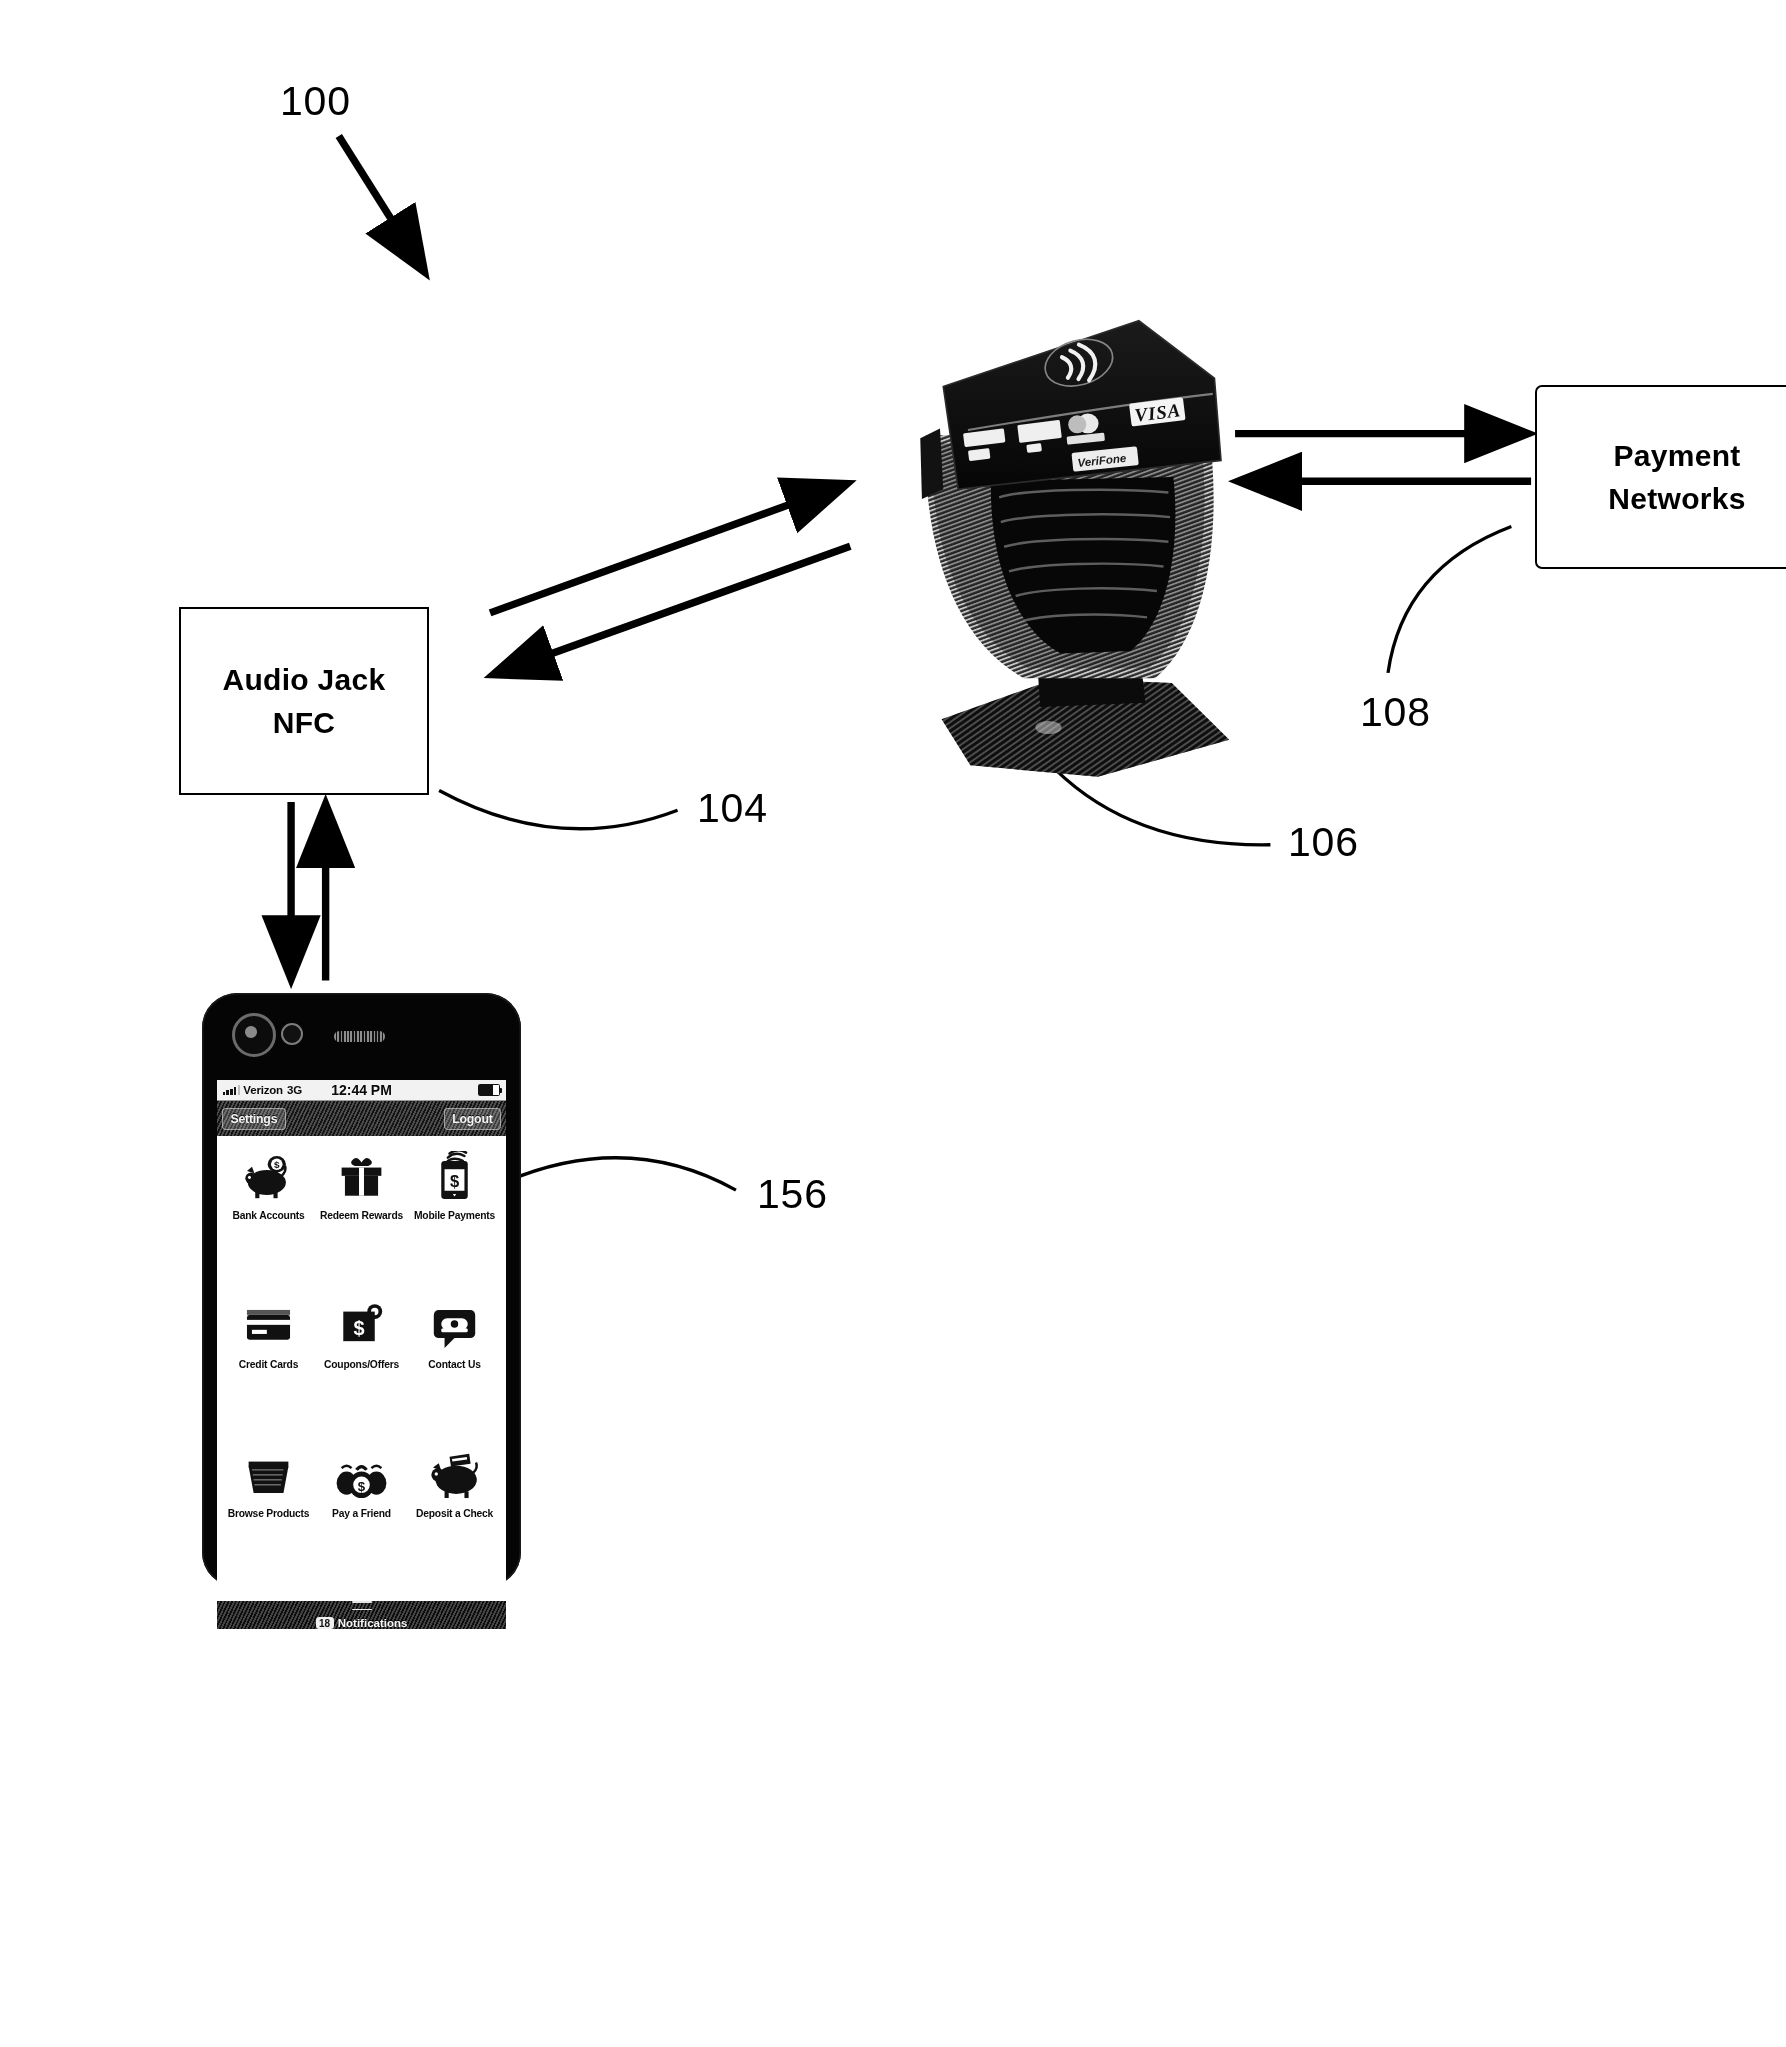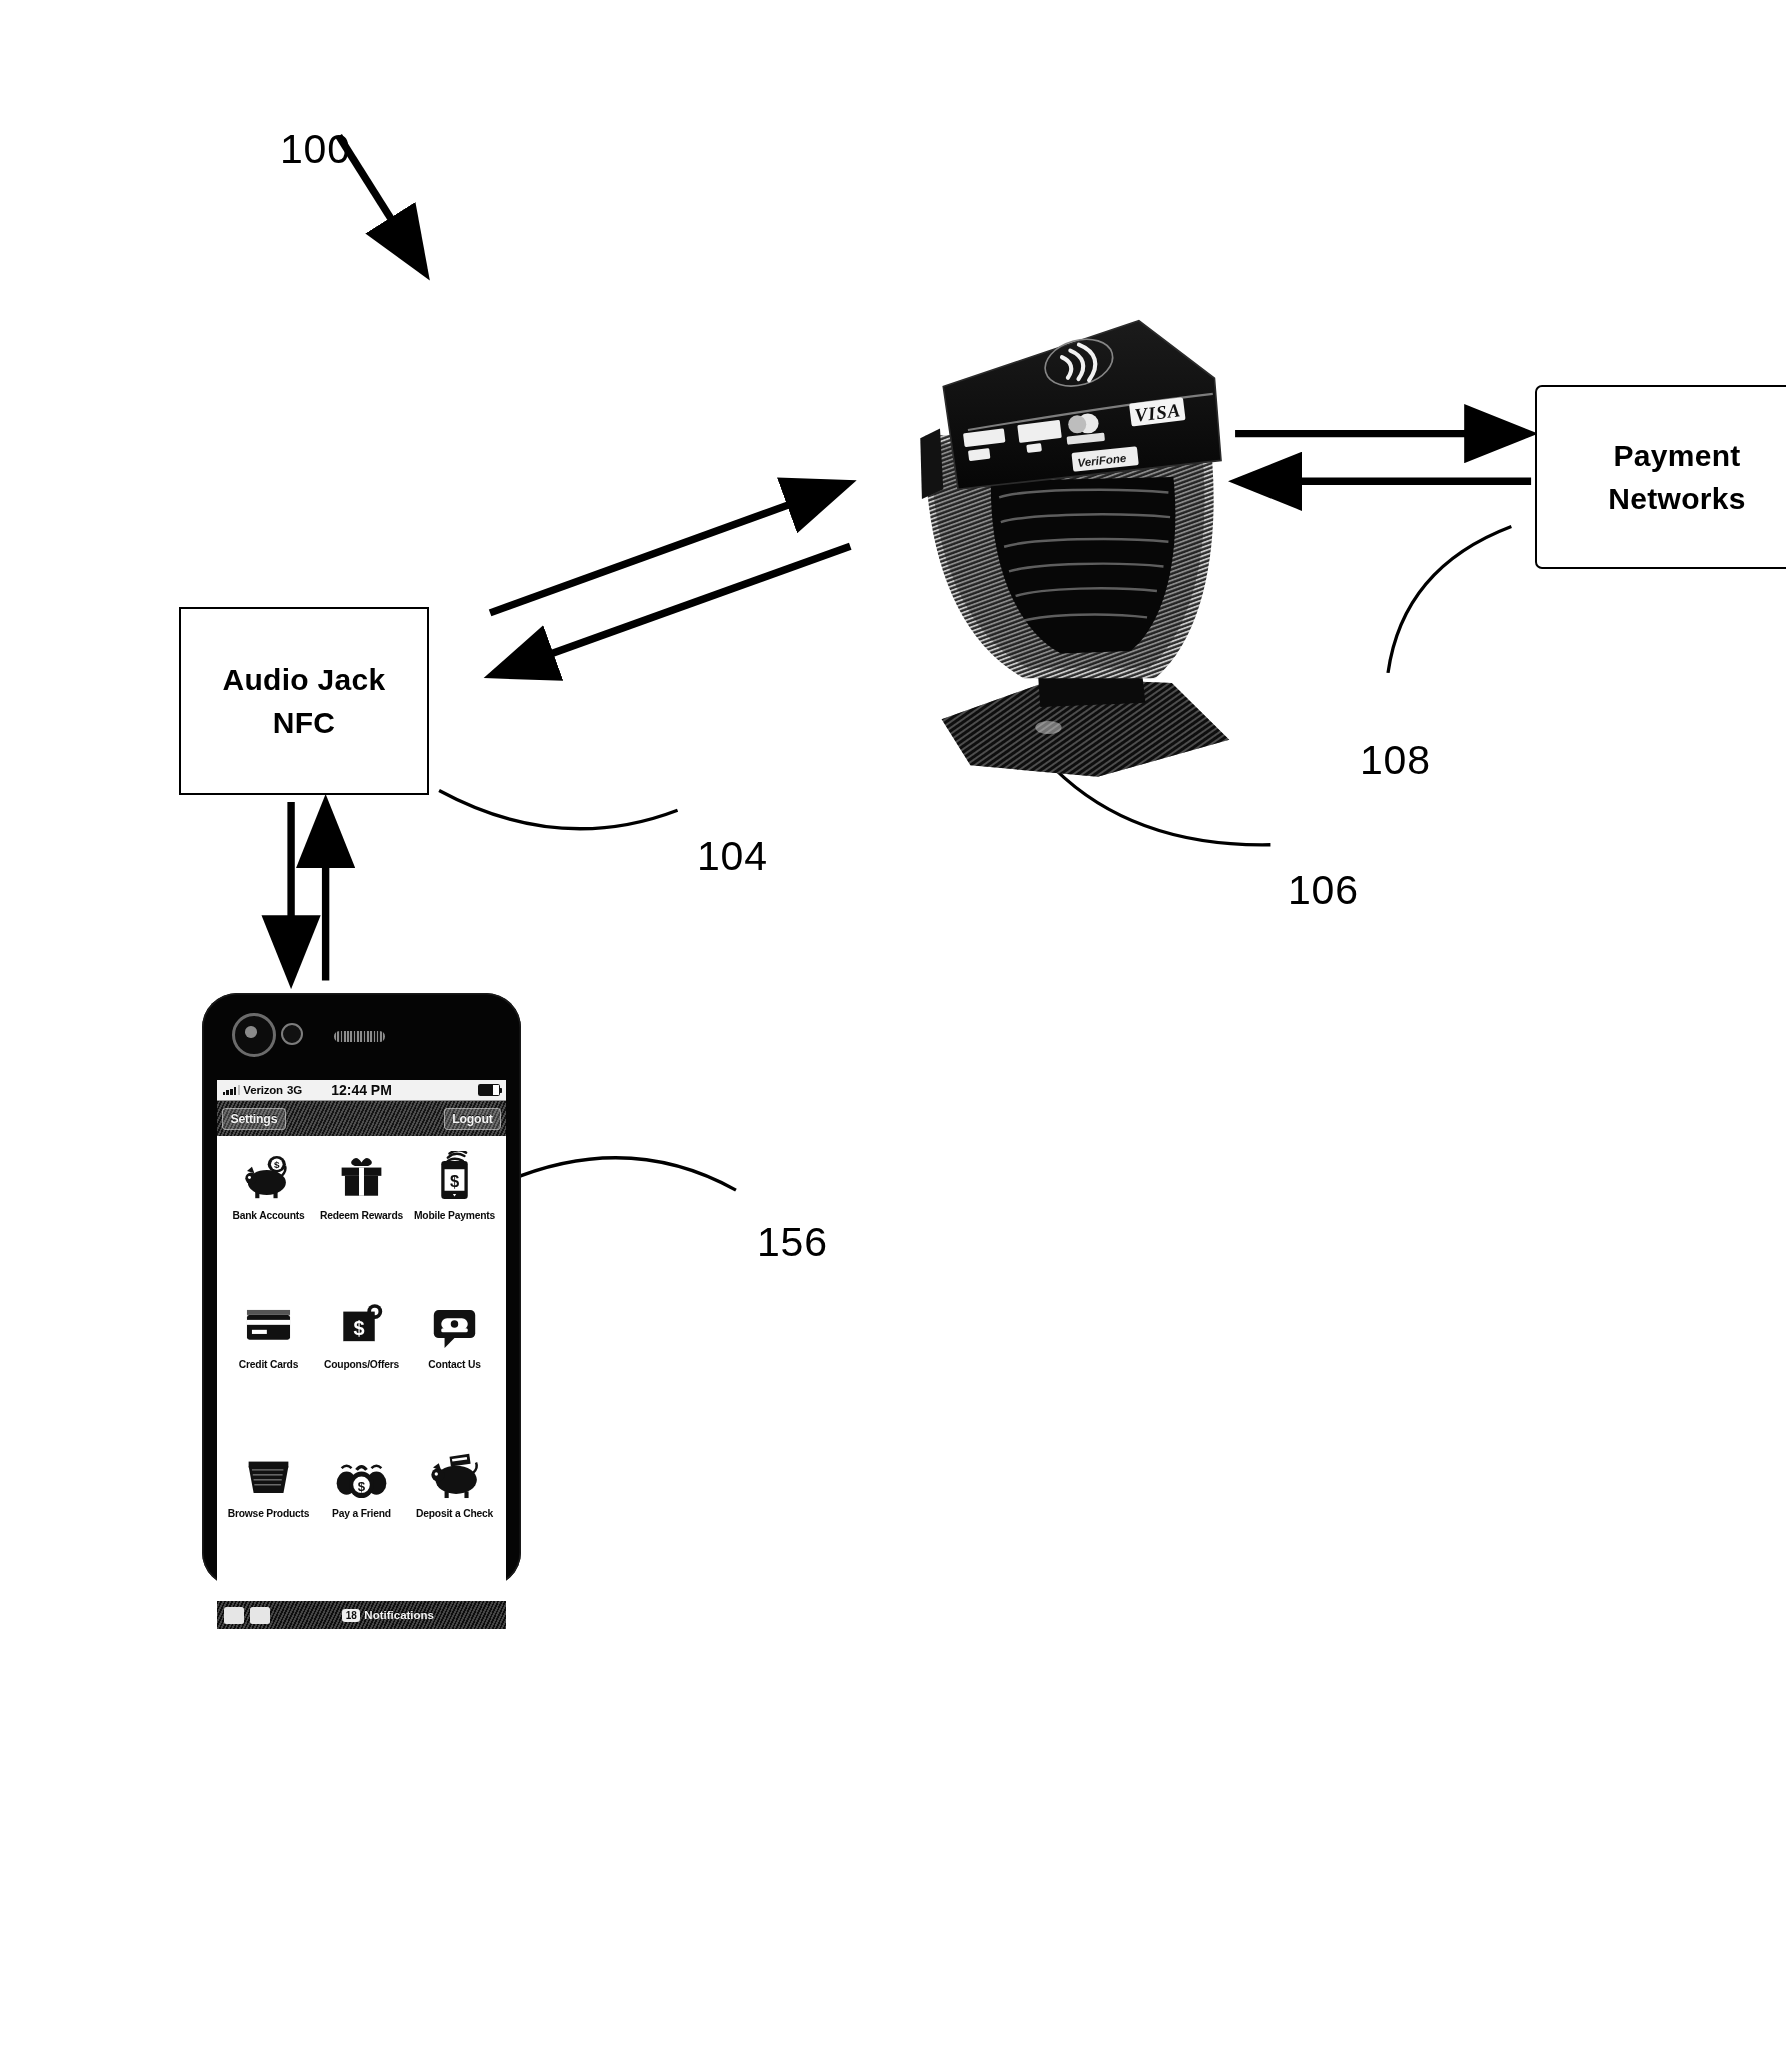--- a/index.html
+++ b/index.html
@@ -21,21 +21,20 @@
   .abs { position: absolute; }
 
   
   .ref {
     font-size: 41px;
     font-weight: 400;
     letter-spacing: 0.8px;
     color: #000;
     white-space: nowrap;
     font-family: "Liberation Sans", sans-serif;
-    margin-top: 48px;
   }
 
   
   .nodebox {
     border: 2.5px solid #000;
     background: #fff;
     display: flex;
     align-items: center;
     justify-content: center;
     text-align: center;
@@ -204,20 +203,21 @@
 
   
   #phone-toolbar {
     height: 28px;
     background: repeating-linear-gradient(115deg,#0d0d0d 0 1.6px,#454545 1.6px 3.3px);
     display: flex;
     align-items: center;
     padding: 0 6.6px;
     box-sizing: border-box;
     gap: 6.6px;
+    flex-direction: column;
   }
   .toolbar-icon-slot {
     width: 20px; height: 16.4px;
     background: #e6e6e6;
     border-radius: 2.5px;
   }
   #notification-group {
     margin-left: auto; margin-right: auto;
     display: flex; align-items: center; gap: 4.1px;
   }

